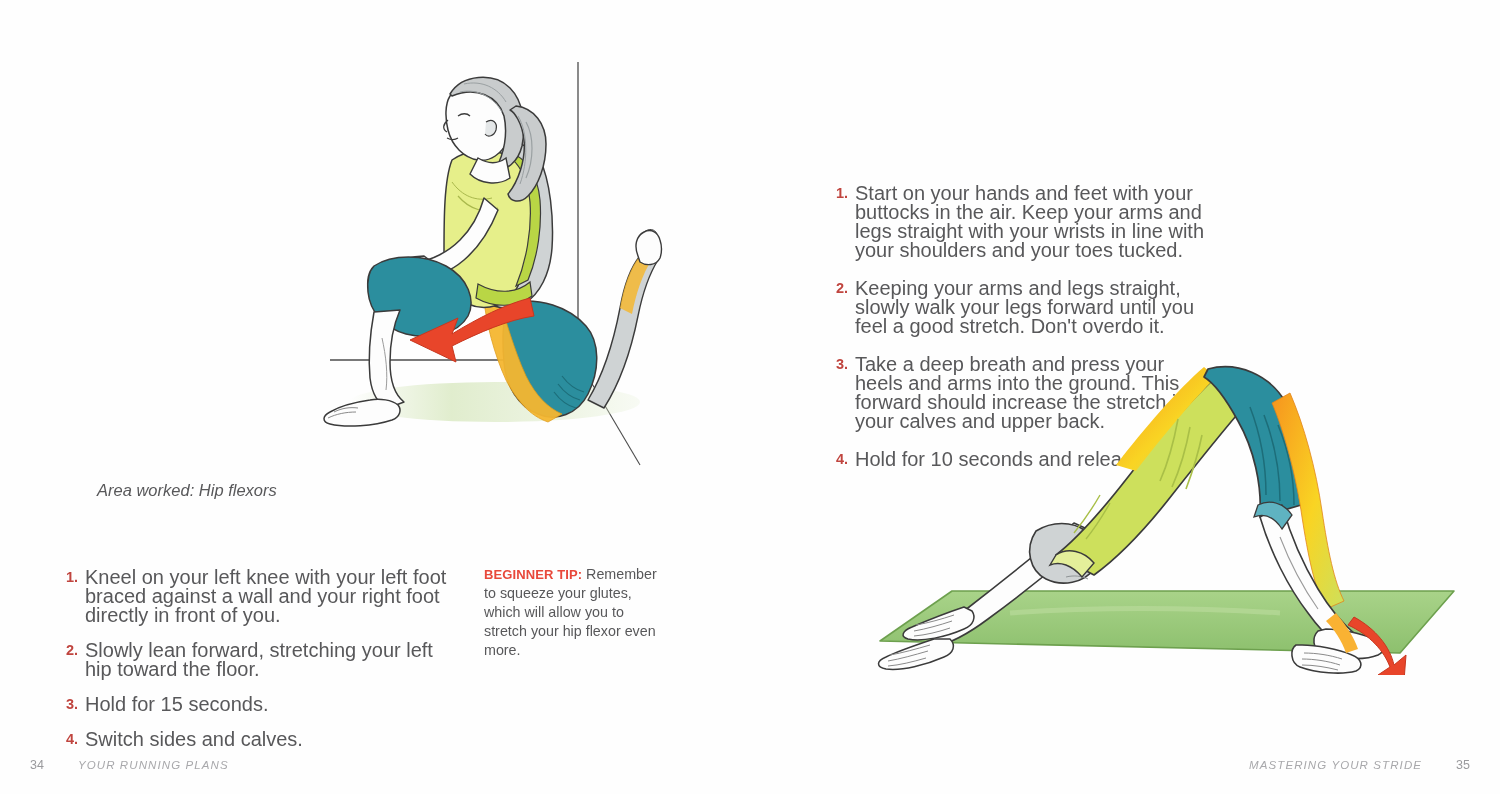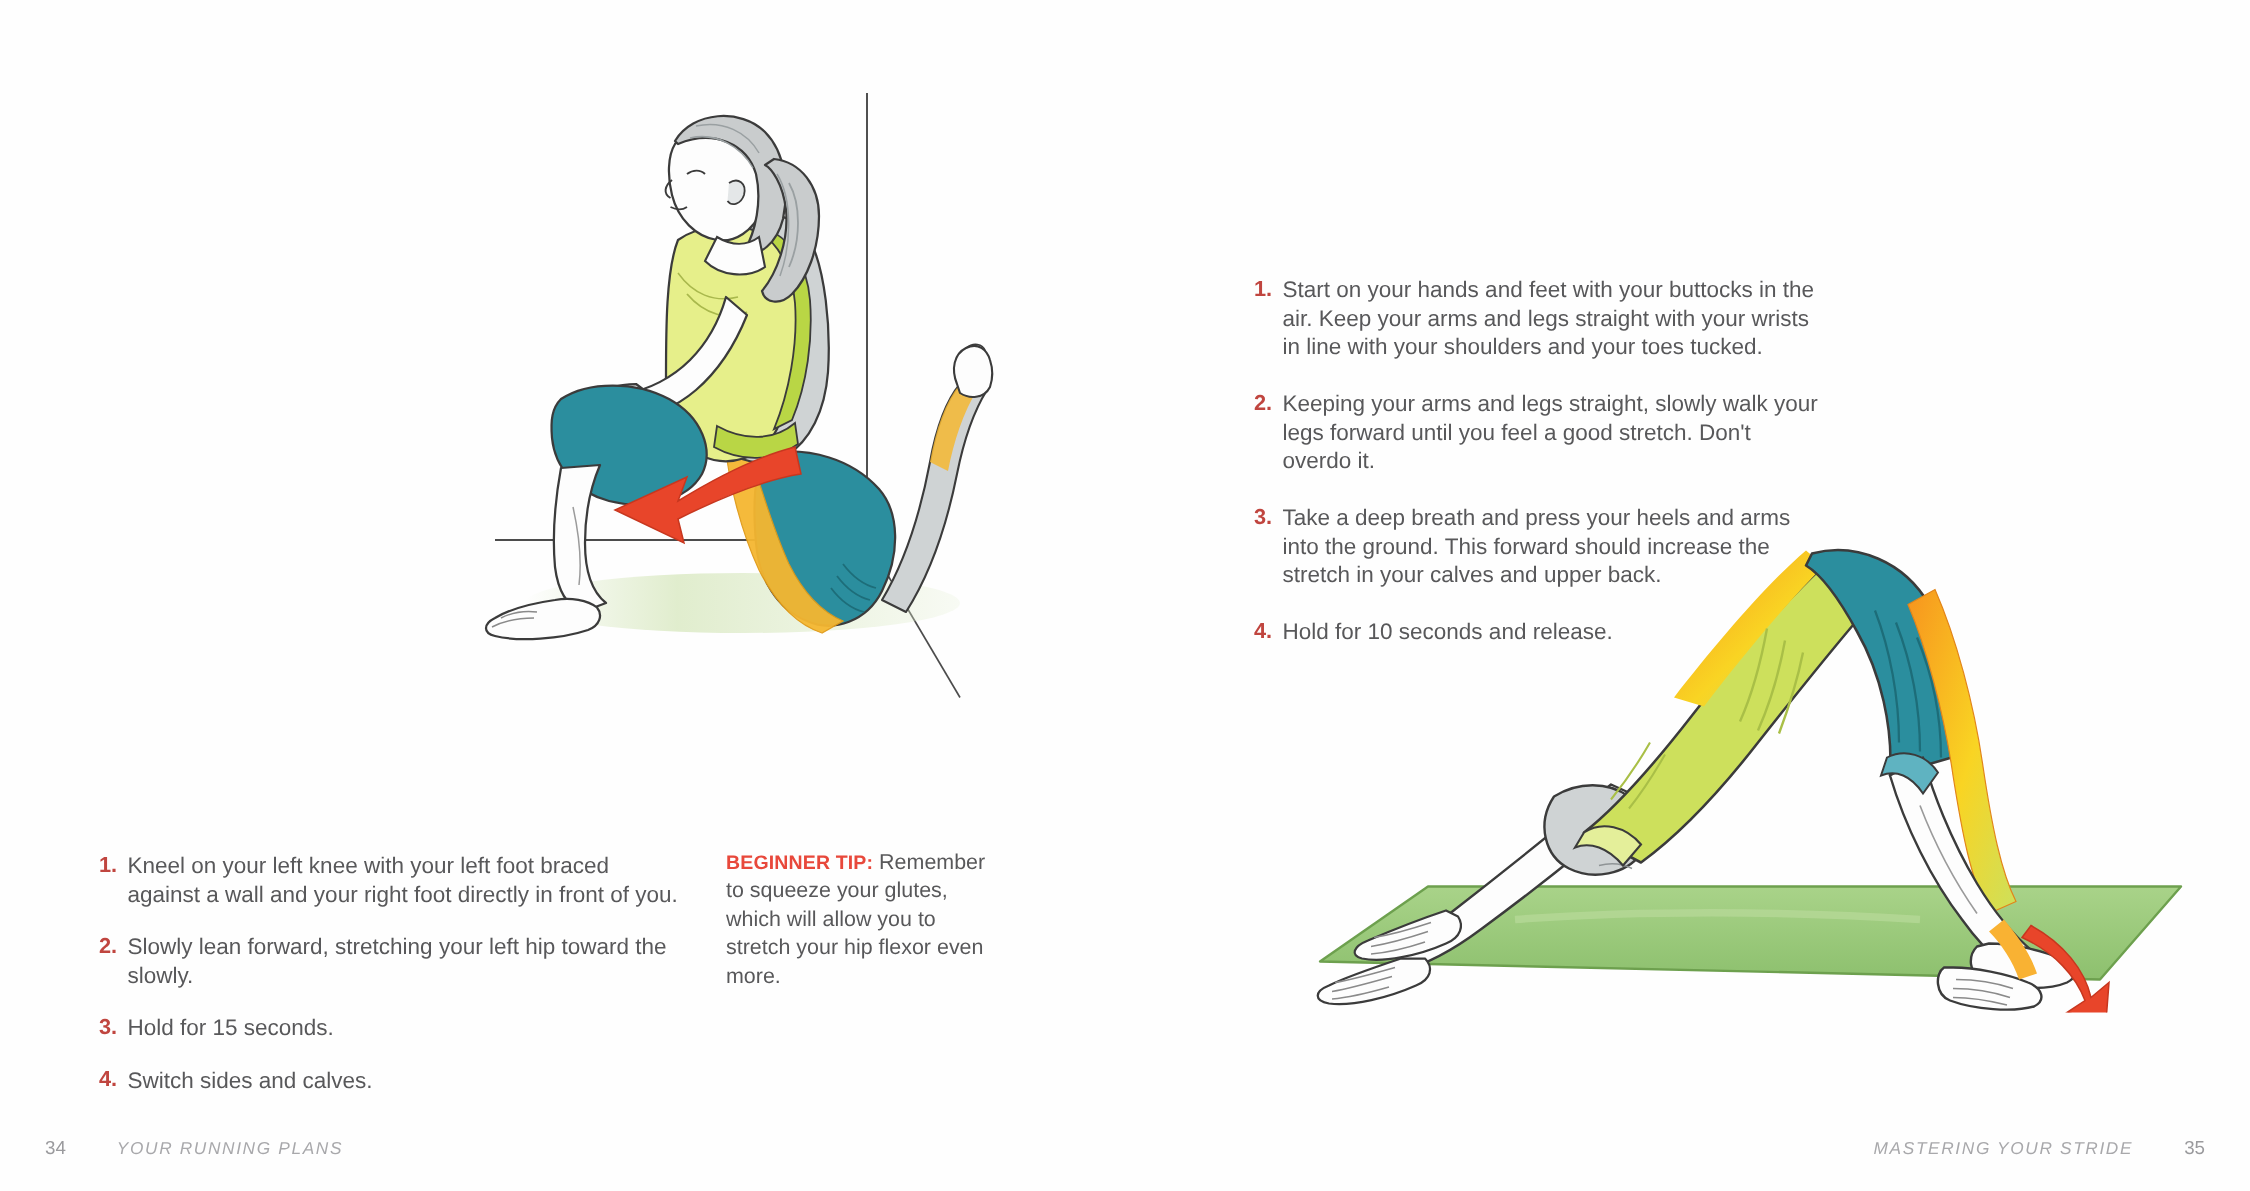--- a/index.html
+++ b/index.html
@@ -74,21 +74,21 @@
     color: #c0453f;
     font-weight: bold;
     font-size: 14.5px;
     line-height: 19px;
     width: 19px;
     flex: 0 0 19px;
     text-align: left;
   }
   .step-text {
     color: #58585a;
-    font-size: 15px;
+    font-size: 20px;
     line-height: 19px;
     flex: 1;
   }
 
   
   .tipbox {
     position: absolute;
     width: 185px;
   }
   .tip-para {
@@ -229,30 +229,31 @@
           <path d="M28 368 C 36 364 46 362 56 362" fill="none" stroke="#8a8a8a" stroke-width="1"></path>
         </g>
 
         <g>
           <path d="M230 248 C 206 254 178 268 152 284 L 158 268 L 110 290 L 156 312 L 152 296 C 180 282 208 270 234 266 Z" fill="#e8452a" stroke="#c7371f" stroke-width="1"></path>
         </g>
       </svg>
     </div>
 
     <div class="heading-block" style="left:74px; top:470px;">
+      <div class="subtitle" style="margin-left:23px;">Area worked: Hip flexors</div>
     </div>
 
     <div class="steps" style="left:66px; top:568px; width:390px;">
       <div class="step">
         <span class="step-num">1.</span>
         <span class="step-text">Kneel on your left knee with your left foot braced against a wall and your right foot directly in front of you.</span>
       </div>
       <div class="step">
         <span class="step-num">2.</span>
-        <span class="step-text">Slowly lean forward, stretching your left hip toward the slowly.</span>
+        <span class="step-text">Slowly lean forward, stretching your left hip toward the floor.</span>
       </div>
       <div class="step">
         <span class="step-num">3.</span>
         <span class="step-text">Hold for 15 seconds.</span>
       </div>
       <div class="step">
         <span class="step-num">4.</span>
         <span class="step-text">Switch sides and calves.</span>
       </div>
     </div>

